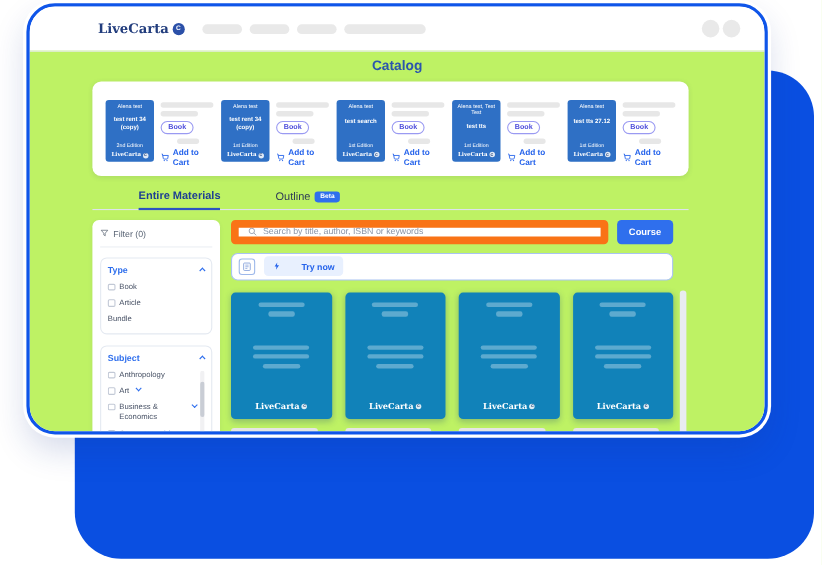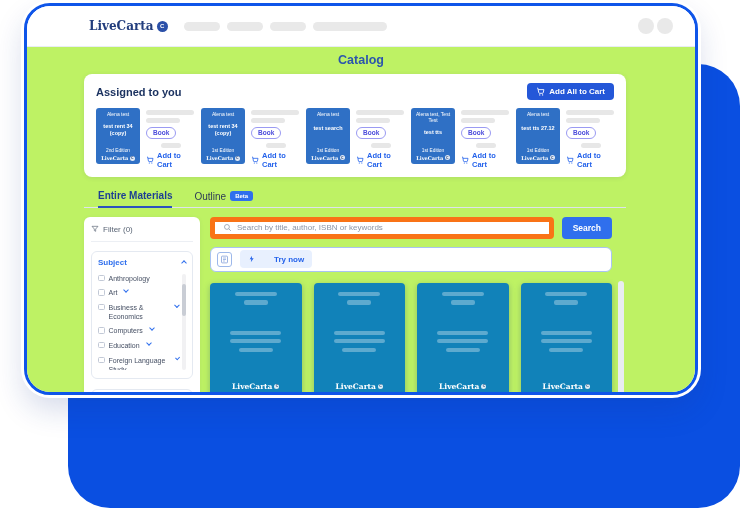--- a/index.html
+++ b/index.html
@@ -63,21 +63,21 @@
   .bar-sm { width: 40%; height: 5px; background: #e7e7e7; border-radius: 3px; margin-left: 32%; }
   .badge-book { align-self: flex-start; border: 1px solid #9a9af2; color: #4b4bdb;
     background: #fff; font-size: 6.5px; font-weight: bold; padding: 1px 6px 1.5px;
     border-radius: 8px; margin: 1px 0; }
   .add-cart { display: flex; align-items: center; gap: 3px; color: #2563eb; font-size: 7.5px;
     font-weight: bold; margin-top: auto; cursor: pointer; }
 
   
   .tabs-row { margin-top: 13px; display: flex; gap: 22px; align-items: flex-end;
     border-bottom: 1px solid #dde3ec; padding-left: 14px; }
-  .tab { font-size: 10px; padding-bottom: 5px; cursor: pointer; }
+  .tab { font-size: 10px; padding-bottom: 5px; cursor: pointer; margin-left: 28px; }
   .tab.active { color: #1d3f93; font-weight: bold; border-bottom: 2.5px solid #2b53c0;
     margin-bottom: -1px; }
   .tab.inactive { color: #2e3c56; display: flex; align-items: center; gap: 4px; }
   .badge-beta { background: #2f6fed; color: #fff; font-size: 6px; font-weight: bold;
     padding: 1.5px 5px 2px; border-radius: 3px; }
 
   
   .columns { display: flex; gap: 10px; margin-top: 9px; align-items: flex-start; }
   .sidebar { width: 116px; background: #fff; border-radius: 6px; padding: 8px 7px;
     box-shadow: 0 1px 4px rgba(40,60,120,.08); height: 300px; flex: 0 0 auto; }
@@ -98,21 +98,21 @@
     line-height: 1.3; cursor: pointer; }
   .checkbox { width: 6.5px; height: 6.5px; border: 1px solid #c2c9d6; border-radius: 1.5px;
     background: #fff; flex: 0 0 auto; margin-top: 1px; }
   .vtrack { position: absolute; right: 0; top: 0; width: 4px; height: 96px; background: #f1f1f3;
     border-radius: 2px; }
   .vthumb { width: 4px; height: 32px; background: #c9cdd5; border-radius: 2px; margin-top: 10px; }
 
   
   .main-col { flex: 1; min-width: 0; position: relative; padding-right: 14px; }
   .search-row { display: flex; gap: 8px; }
-  .search-box { flex: 1; background: #fff; border: 5px solid #f97316; border-radius: 4px;
+  .search-box { flex: 1; background: #fff; border: 7px solid #f97316; border-radius: 4px;
     height: 22px; display: flex; align-items: center; gap: 5px; padding: 0 8px; }
   .search-box input { border: none; outline: none; flex: 1; font-size: 8px; color: #42506a;
     font-family: "Liberation Sans", sans-serif; background: transparent; }
   .search-box input::placeholder { color: #8a94a6; }
   .search-btn { background: #2f6fed; color: #fff; border: none; border-radius: 4px;
     font-size: 8.5px; font-weight: bold; padding: 0 11px; height: 22px; cursor: pointer; }
   .banner { margin-top: 8px; background: #fff; border: 1px solid #a9c3f2; border-radius: 6px;
     height: 25px; display: flex; align-items: center; gap: 8px; padding: 0 5px 0 6px; }
   .banner-icon { width: 15px; height: 15px; border: 1px solid #9db8ea; border-radius: 3px;
     display: flex; align-items: center; justify-content: center; color: #7e9bd8; flex: 0 0 auto; }
@@ -170,33 +170,20 @@
         <div class="avatar"></div>
       </div>
     </div>
 
     <div class="window-body">
       <div class="page-title">Catalog</div>
 
       <div class="content">
 
         <div class="assigned-card">
-          <div class="assigned-head">
-            <div class="assigned-title">Assigned to you</div>
-            <button class="btn-primary">
-              <span>
-                <svg class="icon-svg" width="9" height="9" viewBox="0 0 24 24">
-                    <path d="M3 3h2l2.4 12.2a2 2 0 0 0 2 1.6h7.9a2 2 0 0 0 2-1.6L21 7H6" fill="none" stroke="#fff" stroke-width="2.4"></path>
-                    <circle cx="10" cy="21" r="1.8" fill="#fff"></circle>
-                    <circle cx="17.5" cy="21" r="1.8" fill="#fff"></circle>
-                  </svg>
-              </span>
-              <span>Add All to Cart</span>
-            </button>
-          </div>
           <div class="assigned-row">
 
             <div class="mini-card">
               <div class="mini-cover">
                 <div class="mc-author">Alena test</div>
                 <div class="mc-title">test rent 34 (copy)</div>
                 <div class="mc-edition">2nd Edition</div>
                 <div class="mc-brand">
                     <span>LiveCarta</span>
                     <span class="dot">C</span>
@@ -349,20 +336,41 @@
               <span>
                 <svg class="icon-svg" width="8" height="8" viewBox="0 0 24 24">
                     <path d="M3 4h18l-7 8v7l-4-2.2V12z" fill="none" stroke="#5a6575" stroke-width="2"></path>
                   </svg>
               </span>
               <span>Filter (0)</span>
             </div>
 
             <div class="fsection">
               <div class="fsection-head">
+                <span>Type</span>
+                <span class="chev up"></span>
+              </div>
+              <div class="flist">
+                <div class="fitem">
+                    <span class="checkbox"></span>
+                    <span>Book</span>
+                  </div>
+                <div class="fitem">
+                    <span class="checkbox"></span>
+                    <span>Article</span>
+                  </div>
+                <div class="fitem">
+                    <span>Bundle</span>
+                  </div>
+
+              </div>
+            </div>
+
+            <div class="fsection">
+              <div class="fsection-head">
                 <span>Subject</span>
                 <span class="chev up"></span>
               </div>
               <div class="flist scrollable">
                 <div class="fitem">
                     <span class="checkbox"></span>
                     <span>Anthropology</span>
                   </div>
                 <div class="fitem">
                     <span class="checkbox"></span>
@@ -386,57 +394,36 @@
                   </div>
                 <div class="fitem">
                     <span class="checkbox"></span>
                     <span>Foreign Language Study</span>
                     <span class="chev dn"></span>
                   </div>
 
                 <div class="vtrack">
                     <div class="vthumb"></div>
                   </div>
-              </div>
-            </div>
-
-            <div class="fsection">
-              <div class="fsection-head">
-                <span>Type</span>
-                <span class="chev up"></span>
-              </div>
-              <div class="flist">
-                <div class="fitem">
-                    <span class="checkbox"></span>
-                    <span>Book</span>
-                  </div>
-                <div class="fitem">
-                    <span class="checkbox"></span>
-                    <span>Article</span>
-                  </div>
-                <div class="fitem">
-                    <span>Bundle</span>
-                  </div>
-
               </div>
             </div>
           </div>
 
           <div class="main-col">
             <div class="search-row">
               <div class="search-box">
                 <span>
                   <svg class="icon-svg" width="9" height="9" viewBox="0 0 24 24">
                       <circle cx="10.5" cy="10.5" r="6.5" fill="none" stroke="#8a94a6" stroke-width="2"></circle>
                       <path d="M15.5 15.5 L21 21" stroke="#8a94a6" stroke-width="2"></path>
                     </svg>
                 </span>
                 <input type="text" placeholder="Search by title, author, ISBN or keywords" style="">
               </div>
-              <button class="search-btn">Search</button>
+              <button class="search-btn">Course</button>
             </div>
 
             <div class="banner">
               <span class="banner-icon">
                 <svg class="icon-svg" width="9" height="9" viewBox="0 0 24 24">
                     <rect x="4" y="3" width="16" height="18" rx="2" fill="none" stroke="#7e9bd8" stroke-width="2"></rect>
                     <path d="M8 8h8M8 12h8M8 16h5" stroke="#7e9bd8" stroke-width="1.8"></path>
                   </svg>
               </span>
               <button class="trynow">

